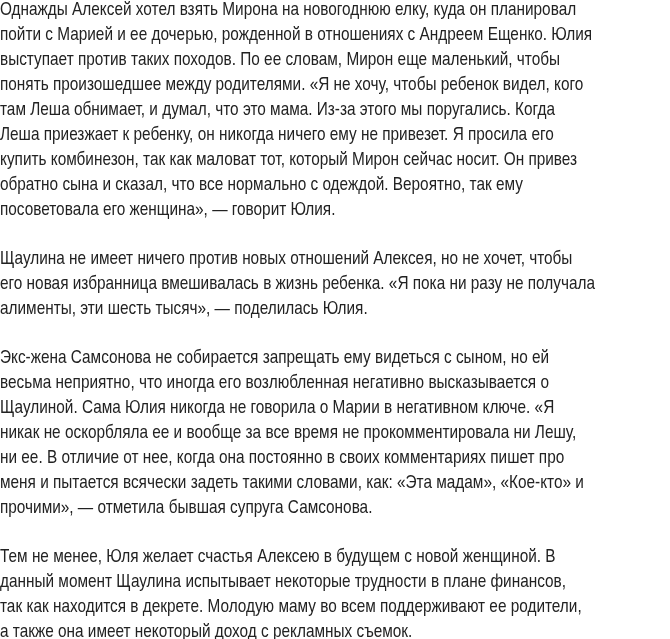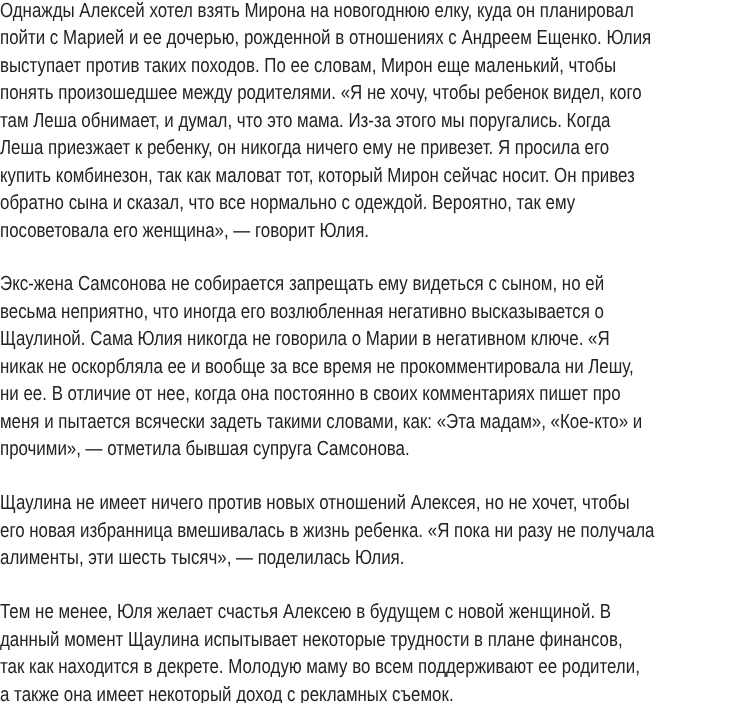--- a/index.html
+++ b/index.html
@@ -29,32 +29,32 @@
     <span class="line">пойти с Марией и ее дочерью, рожденной в отношениях с Андреем Ещенко. Юлия</span>
     <span class="line">выступает против таких походов. По ее словам, Мирон еще маленький, чтобы</span>
     <span class="line">понять произошедшее между родителями. «Я не хочу, чтобы ребенок видел, кого</span>
     <span class="line">там Леша обнимает, и думал, что это мама. Из-за этого мы поругались. Когда</span>
     <span class="line">Леша приезжает к ребенку, он никогда ничего ему не привезет. Я просила его</span>
     <span class="line">купить комбинезон, так как маловат тот, который Мирон сейчас носит. Он привез</span>
     <span class="line">обратно сына и сказал, что все нормально с одеждой. Вероятно, так ему</span>
     <span class="line">посоветовала его женщина», — говорит Юлия.</span>
   </div>
   <div class="para">
+    <span class="line">Щаулина не имеет ничего против новых отношений Алексея, но не хочет, чтобы</span>
+    <span class="line">его новая избранница вмешивалась в жизнь ребенка. «Я пока ни разу не получала</span>
+    <span class="line">алименты, эти шесть тысяч», — поделилась Юлия.</span>
+  </div>
+  <div class="para">
     <span class="line">Экс-жена Самсонова не собирается запрещать ему видеться с сыном, но ей</span>
     <span class="line">весьма неприятно, что иногда его возлюбленная негативно высказывается о</span>
     <span class="line">Щаулиной. Сама Юлия никогда не говорила о Марии в негативном ключе. «Я</span>
     <span class="line">никак не оскорбляла ее и вообще за все время не прокомментировала ни Лешу,</span>
     <span class="line">ни ее. В отличие от нее, когда она постоянно в своих комментариях пишет про</span>
     <span class="line">меня и пытается всячески задеть такими словами, как: «Эта мадам», «Кое-кто» и</span>
     <span class="line">прочими», — отметила бывшая супруга Самсонова.</span>
-  </div>
-  <div class="para">
-    <span class="line">Щаулина не имеет ничего против новых отношений Алексея, но не хочет, чтобы</span>
-    <span class="line">его новая избранница вмешивалась в жизнь ребенка. «Я пока ни разу не получала</span>
-    <span class="line">алименты, эти шесть тысяч», — поделилась Юлия.</span>
   </div>
   <div class="para">
     <span class="line">Тем не менее, Юля желает счастья Алексею в будущем с новой женщиной. В</span>
     <span class="line">данный момент Щаулина испытывает некоторые трудности в плане финансов,</span>
     <span class="line">так как находится в декрете. Молодую маму во всем поддерживают ее родители,</span>
     <span class="line">а также она имеет некоторый доход с рекламных съемок.</span>
   </div>
 </div>
 
 </body></html>

